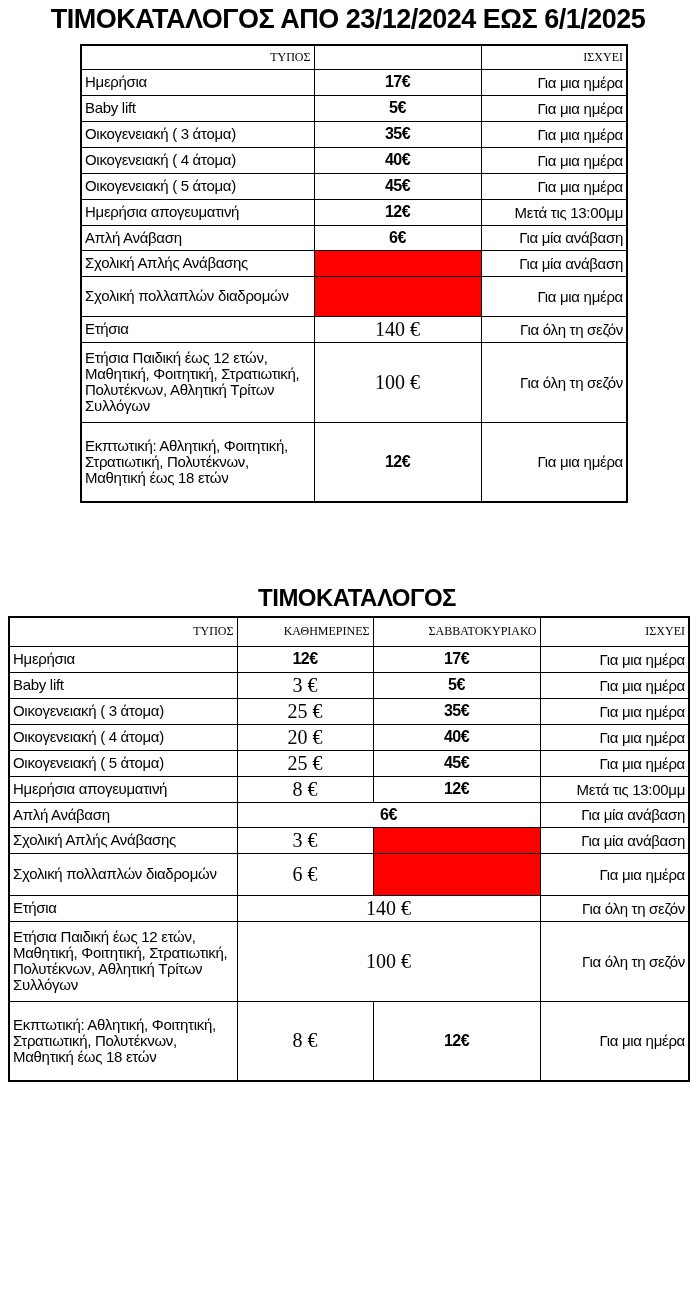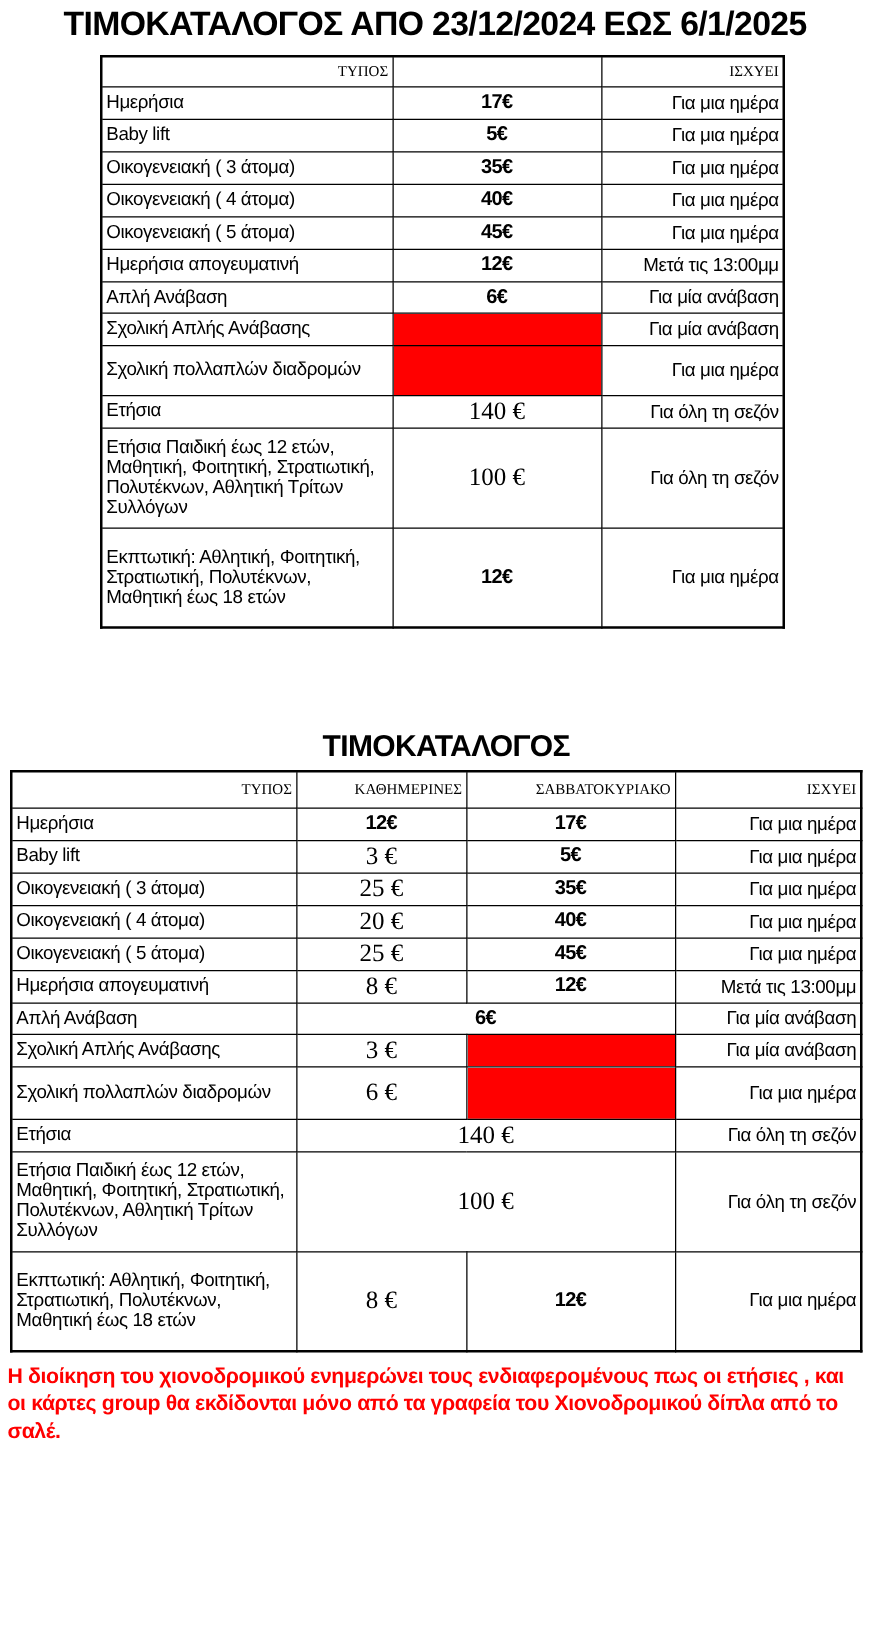--- a/index.html
+++ b/index.html
@@ -271,15 +271,14 @@
         </tr>
         <tr style="height: 80px;">
           <td class="label">Εκπτωτική: Αθλητική, Φοιτητική, Στρατιωτική, Πολυτέκνων, Μαθητική έως 18 ετών</td>
           <td class="price-serif">8 €</td>
           <td class="price-bold">12€</td>
           <td class="valid">Για μια ημέρα</td>
         </tr>
       </tbody>
   </table>
 
-  <div class="note">Η διοίκηση του χιονοδρομικού ενημερώνει τους ενδιαφερομένους πως οι ετήσιες , και οι κάρτες group θα εκδίδονται μόνο από τα γραφεία του Χιονοδρομικού δίπλα από το σαλέ.</div>
 
 </div>
 
 </body></html>

